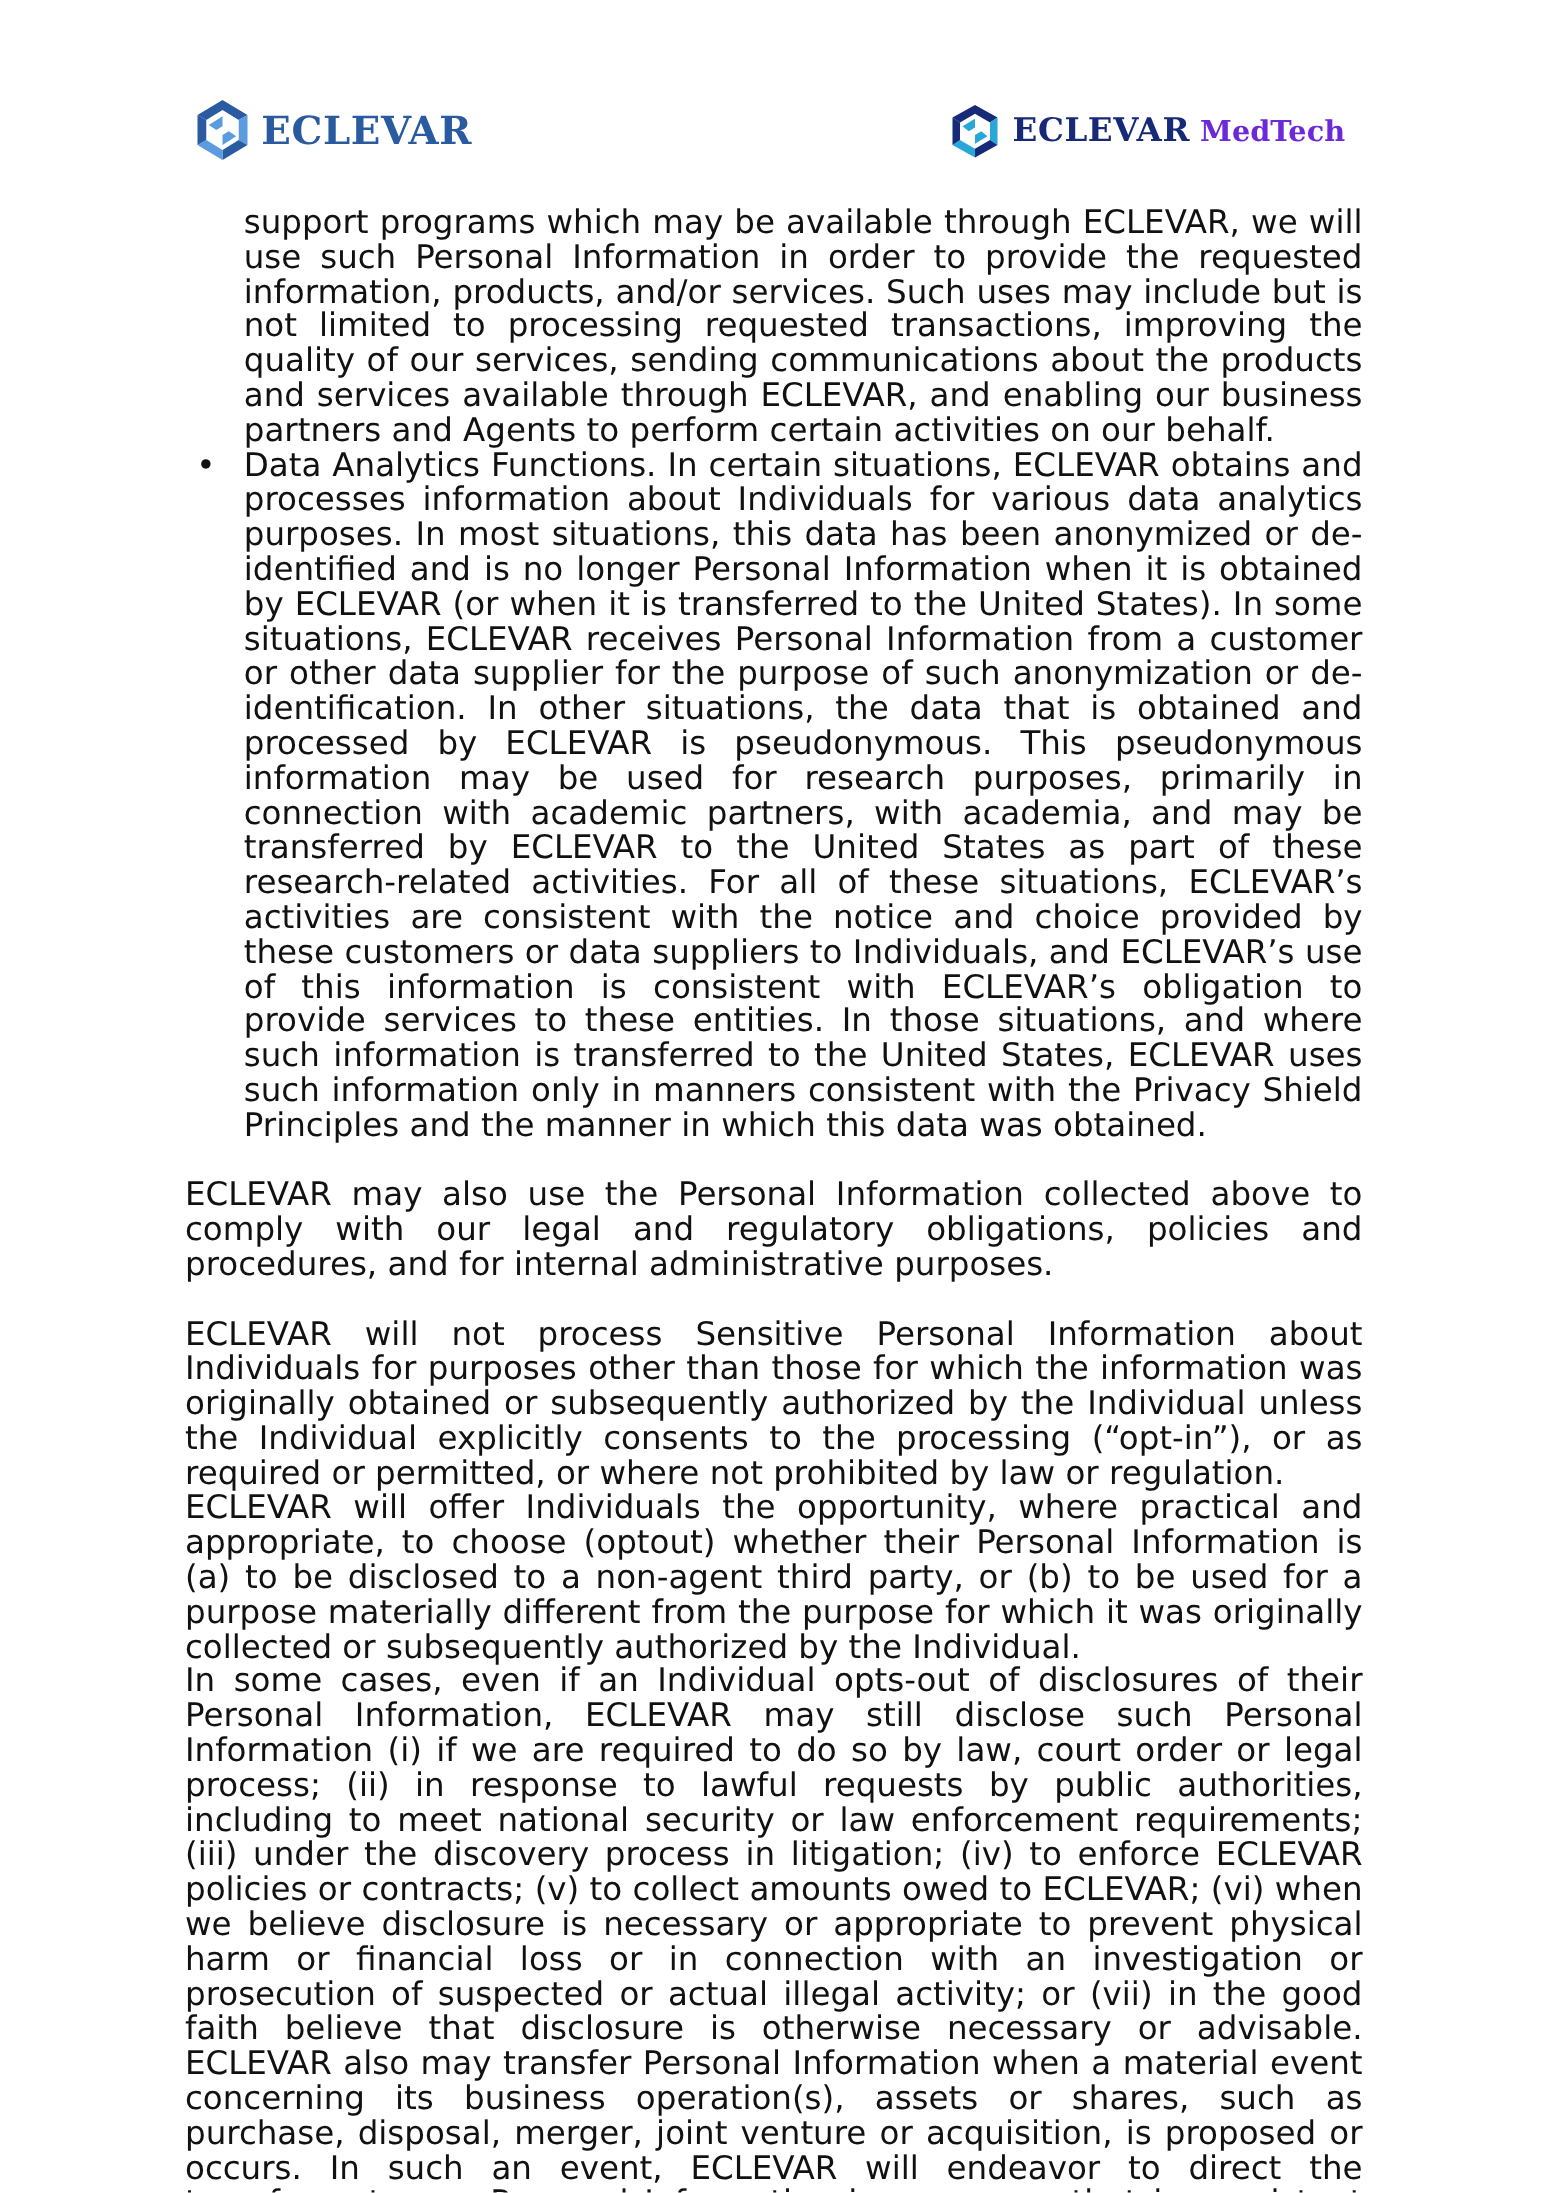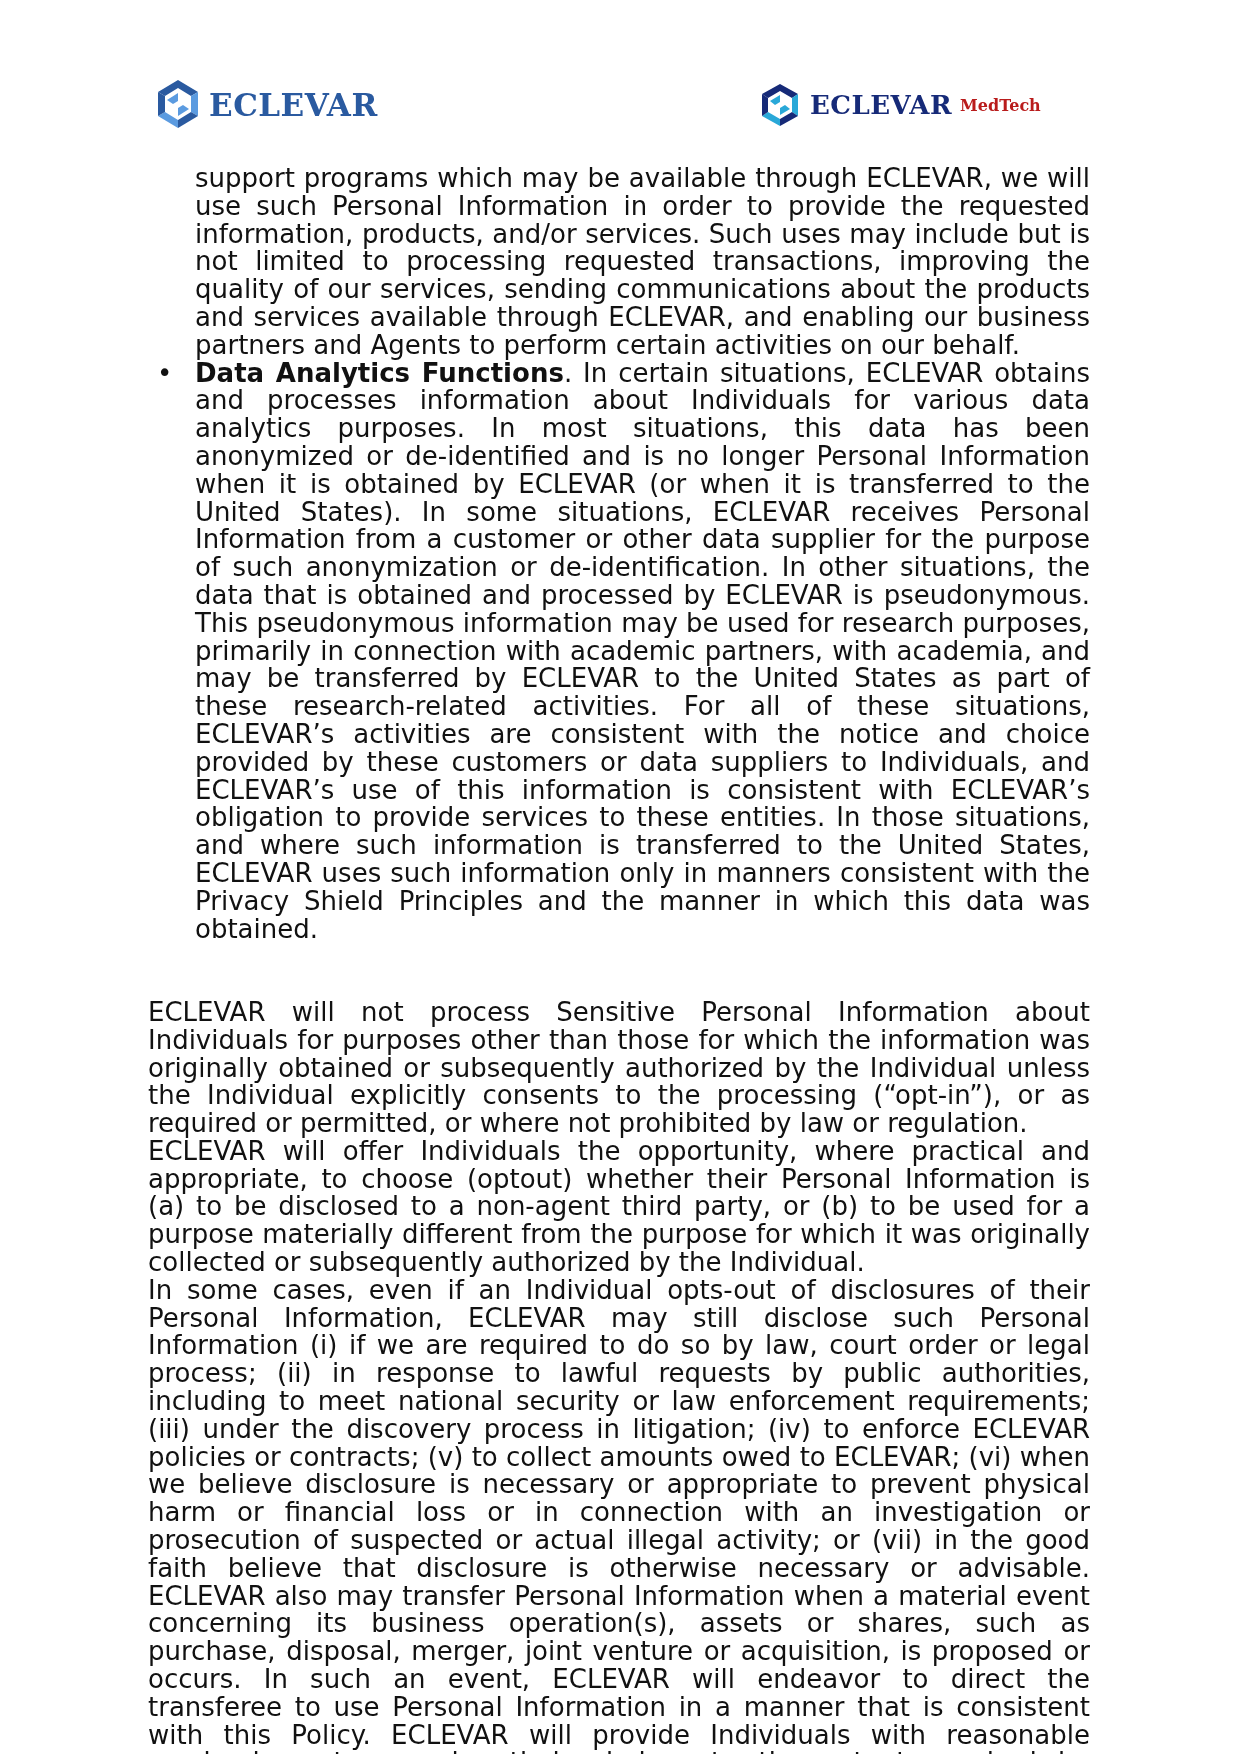--- a/index.html
+++ b/index.html
@@ -3,31 +3,31 @@
   <meta charset="utf-8">
   <style>
     html, body { margin: 0; padding: 0; background: #ffffff; }
     body { width: 1240px; height: 1754px; position: relative; overflow: hidden;
            font-family: "DejaVu Sans", sans-serif; color: #111; }
     .logo-left { position: absolute; left: 153px; top: 78px; display: flex; align-items: center; }
     .logo-right { position: absolute; left: 758px; top: 82px; display: flex; align-items: center; }
     .logo-word { font-family: "DejaVu Serif", serif; font-weight: bold; letter-spacing: 0.5px; text-align: right; }
     .logo-left .logo-word { font-size: 31px; color: #2a5aa0; margin-left: 6px; }
     .logo-right .logo-word { font-size: 26px; color: #162a78; margin-left: 8px; }
-    .logo-right .logo-sub { font-family: "DejaVu Serif", serif; font-weight: bold; font-size: 16px; color: #b91c1c; margin-left: 8px; }
+    .logo-right .logo-sub { font-family: "DejaVu Serif", serif; font-weight: bold; font-size: 23px; color: #6d28d9; margin-left: 8px; }
 
     .content { position: absolute; left: 148px; top: 165px; width: 942px;
                font-size: 26px; line-height: 27.8px; }
     .para { margin: 0; text-align: justify; }
     .indent { padding-left: 47px; }
     .bullet-item { position: relative; padding-left: 47px; }
     .bullet { position: absolute; left: 9px; top: 0; }
     .gap { height: 27.8px; }
     .heading { font-weight: bold; margin: 0; }
-    b { font-weight: bold; margin-top: 48px; }
+    b { font-weight: normal; margin-top: 48px; }
   </style>
 </head>
 <body>
 
 <div class="logo-left">
   <svg width="50" height="54" viewBox="0 0 50 54">
     <polygon points="25,2 45,14 38,18 25,10 12,18 5,14" fill="#2a5aa0"></polygon>
     <polygon points="45,14 45,38 38,34 38,18" fill="#5b9be0"></polygon>
     <polygon points="45,38 25,50 25,42 38,34" fill="#2a5aa0"></polygon>
     <polygon points="25,50 5,38 12,34 25,42" fill="#5b9be0"></polygon>
@@ -54,18 +54,19 @@
 
 <div class="content">
   <p class="para indent">support programs which may be available through ECLEVAR, we will use such Personal Information in order to provide the requested information, products, and/or services. Such uses may include but is not limited to processing requested transactions, improving the quality of our services, sending communications about the products and services available through ECLEVAR, and enabling our business partners and Agents to perform certain activities on our behalf.</p>
 
   <div class="bullet-item para">
     <span class="bullet">•</span>
     <b>Data Analytics Functions</b><span>. In certain situations, ECLEVAR obtains and processes information about Individuals for various data analytics purposes. In most situations, this data has been anonymized or de-identified and is no longer Personal Information when it is obtained by ECLEVAR (or when it is transferred to the United States). In some situations, ECLEVAR receives Personal Information from a customer or other data supplier for the purpose of such anonymization or de-identification. In other situations, the data that is obtained and processed by ECLEVAR is pseudonymous. This pseudonymous information may be used for research purposes, primarily in connection with academic partners, with academia, and may be transferred by ECLEVAR to the United States as part of these research-related activities. For all of these situations, ECLEVAR’s activities are consistent with the notice and choice provided by these customers or data suppliers to Individuals, and ECLEVAR’s use of this information is consistent with ECLEVAR’s obligation to provide services to these entities. In those situations, and where such information is transferred to the United States, ECLEVAR uses such information only in manners consistent with the Privacy Shield Principles and the manner in which this data was obtained.</span>
   </div>
 
   <div class="gap"></div>
+  <p class="para">ECLEVAR may also use the Personal Information collected above to comply with our legal and regulatory obligations, policies and procedures, and for internal administrative purposes.</p>
 
   <div class="gap"></div>
   <p class="para">ECLEVAR will not process Sensitive Personal Information about Individuals for purposes other than those for which the information was originally obtained or subsequently authorized by the Individual unless the Individual explicitly consents to the processing (“opt-in”), or as required or permitted, or where not prohibited by law or regulation.</p>
   <p class="para">ECLEVAR will offer Individuals the opportunity, where practical and appropriate, to choose (optout) whether their Personal Information is (a) to be disclosed to a non-agent third party, or (b) to be used for a purpose materially different from the purpose for which it was originally collected or subsequently authorized by the Individual.</p>
   <p class="para">In some cases, even if an Individual opts-out of disclosures of their Personal Information, ECLEVAR may still disclose such Personal Information (i) if we are required to do so by law, court order or legal process; (ii) in response to lawful requests by public authorities, including to meet national security or law enforcement requirements; (iii) under the discovery process in litigation; (iv) to enforce ECLEVAR policies or contracts; (v) to collect amounts owed to ECLEVAR; (vi) when we believe disclosure is necessary or appropriate to prevent physical harm or financial loss or in connection with an investigation or prosecution of suspected or actual illegal activity; or (vii) in the good faith believe that disclosure is otherwise necessary or advisable. ECLEVAR also may transfer Personal Information when a material event concerning its business operation(s), assets or shares, such as purchase, disposal, merger, joint venture or acquisition, is proposed or occurs. In such an event, ECLEVAR will endeavor to direct the transferee to use Personal Information in a manner that is consistent with this Policy. ECLEVAR will provide Individuals with reasonable mechanisms to exercise their choices to the extent required by applicable law.</p>
 </div>
 
 </body></html>

